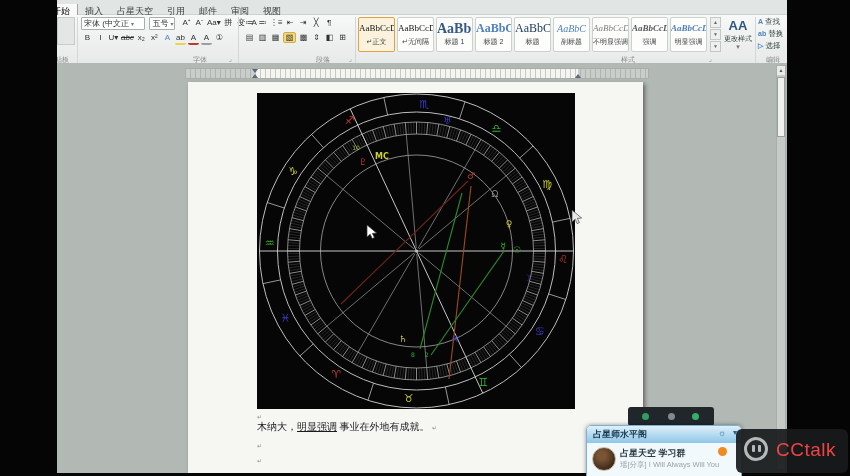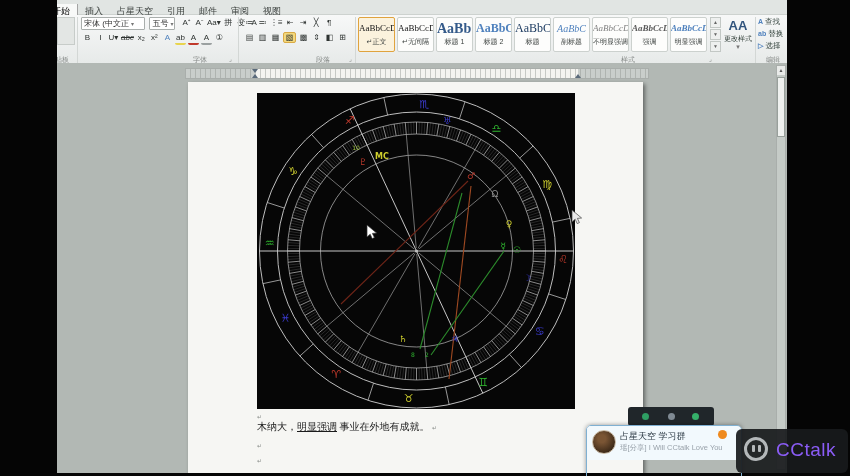--- a/index.html
+++ b/index.html
@@ -71,28 +71,28 @@
   
   .chatwin{position:absolute;left:586px;top:425px;width:154px;height:51px;border-radius:5px 5px 0 0;
            overflow:hidden;border:1px solid #7fb0d2;box-shadow:0 0 4px rgba(0,0,0,.4);}
   .chathdr{height:17px;background:linear-gradient(#dff0fa,#8ec6e8);position:relative;}
   .chathdr .title{position:absolute;left:6px;top:2px;font-size:9px;font-weight:bold;color:#17384e;}
   .chathdr .gear{position:absolute;right:15px;top:2px;font-size:9px;color:#2d6288;}
   .chathdr .min{position:absolute;right:4px;top:2px;font-size:8px;color:#2d6288;}
   .chatbody{height:34px;background:#f2f9fd;position:relative;}
   .avatar{position:absolute;left:5px;top:4px;width:22px;height:22px;border-radius:50%;
           background:radial-gradient(circle at 40% 35%,#7a5534 20%,#3a2818 75%);border:1px solid #c7b8a3;}
-  .gname{position:absolute;left:33px;top:4px;font-size:9px;color:#2c3a45;font-weight:normal;}
+  .gname{position:absolute;left:33px;top:4px;font-size:9px;color:#2c3a45;font-weight:bold;}
   .badge{position:absolute;left:131px;top:4px;width:9px;height:9px;border-radius:50%;background:#ef8a1e;}
   .gmsg{position:absolute;left:33px;top:17px;font-size:7.5px;color:#9aa3ab;}
   
   .cclogo{position:absolute;left:736px;top:429px;width:112px;height:44px;background:rgba(24,26,28,.92);border-radius:6px;}
   .ccface{position:absolute;left:8px;top:8px;width:24px;height:24px;border:3px solid #b4b8ba;border-radius:50%;box-sizing:border-box;}
   .ccface i{position:absolute;top:5px;width:2.5px;height:7px;background:#b4b8ba;border-radius:1px;}
-  .cctext{position:absolute;left:40px;top:10px;font-size:19px;color:#8b5cf6;letter-spacing:.5px;}
+  .cctext{position:absolute;left:40px;top:10px;font-size:19px;color:#ef4444;letter-spacing:.5px;}
 </style>
 </head>
 <body>
 
 <div class="stage">
 
   <div class="app">
 
     <div class="tabbar" id="tabbar"><span class="tab active">开始</span><span class="tab">插入</span><span class="tab">占星天空</span><span class="tab">引用</span><span class="tab">邮件</span><span class="tab">审阅</span><span class="tab">视图</span></div>
 
@@ -570,25 +570,30 @@
       </svg>
   </div>
 
   <div class="minibar">
     <i style="left:14px;background:#2e9e63;"></i>
     <i style="left:40px;background:#7f8a93;"></i>
     <i style="left:64px;background:#35b06a;"></i>
   </div>
 
   <div class="chatwin">
+    <div class="chathdr">
+      <span class="title">占星师水平阁</span>
+      <span class="gear">☼</span>
+      <span class="min">▾</span>
+    </div>
     <div class="chatbody">
       <div class="avatar"></div>
       <div class="gname">占星天空 学习群</div>
       <div class="badge" id="chat-badge" style="background: rgb(239, 138, 30);"></div>
-      <div class="gmsg">瑶[分享] I Will CCtalk Love You</div>
+      <div class="gmsg">瑶[分享] I Will Always Will You</div>
     </div>
   </div>
 
   <div class="cclogo">
     <div class="ccface">
       <i style="left:5px;"></i>
         <i style="left:11px;"></i>
     </div>
     <div class="cctext">CCtalk</div>
   </div>

